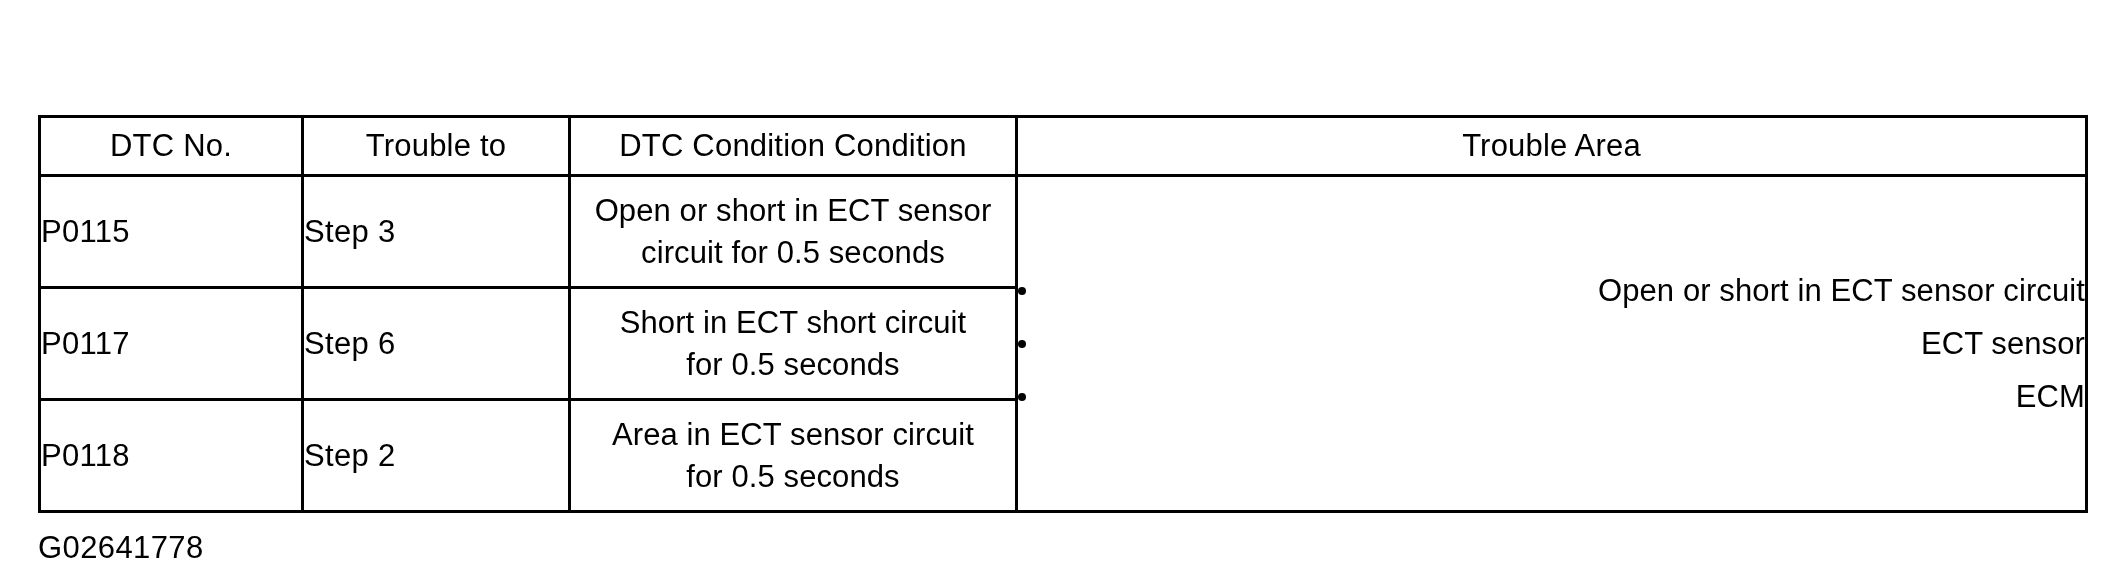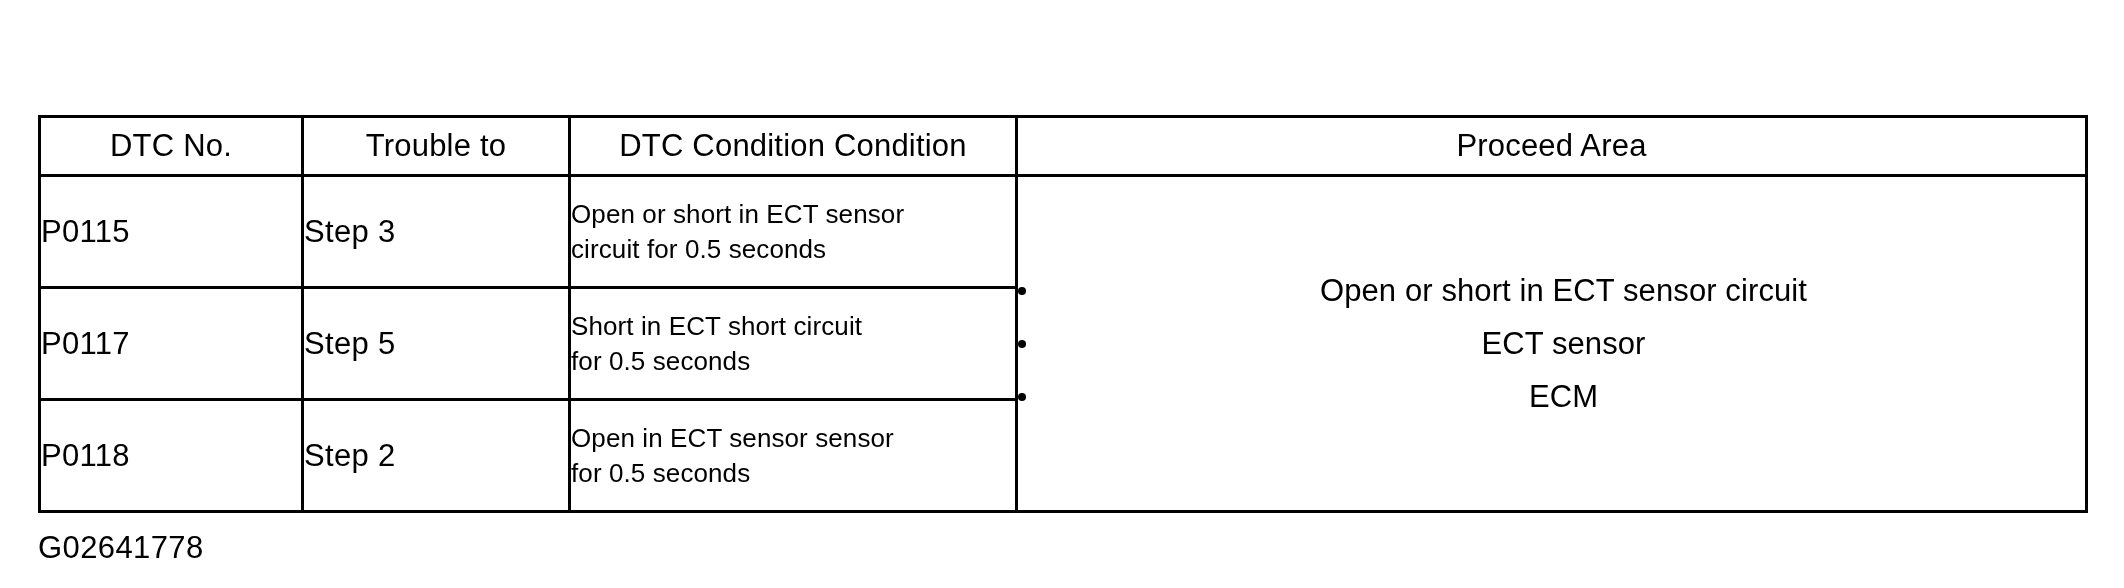--- a/index.html
+++ b/index.html
@@ -70,33 +70,33 @@
   .cell-dtc,
   .cell-proceed {
     text-align: left;
     font-size: 31px;
     line-height: 1.15;
     letter-spacing: 0.3px;
     white-space: nowrap;
   }
 
   .cell-cond {
-    text-align: left;
-    font-size: 26px;
+    text-align: center;
+    font-size: 31px;
     line-height: 1.34;
     padding: 0 10px 0 14px;
     letter-spacing: 0.1px;
   }
   .cond-line { display: block; }
 
   
   .cell-trouble {
     vertical-align: middle;
     padding: 0 18px 0 22px;
-    text-align: center;
+    text-align: right;
   }
   .trouble-list {
     list-style: none;
     margin: 0;
     padding: 0;
   }
   .trouble-item {
     font-size: 31px;
     line-height: 1.0;
     letter-spacing: 0.1px;
@@ -139,21 +139,21 @@
       <col class="c-dtc">
       <col class="c-proceed">
       <col class="c-cond">
       <col class="c-trouble">
     </colgroup>
     <thead>
       <tr class="header-row">
         <th class="hdr-cell">DTC No.</th>
         <th class="hdr-cell">Trouble to</th>
         <th class="hdr-cell">DTC Condition Condition</th>
-        <th class="hdr-cell">Proceed Area</th>
+        <th class="hdr-cell">Trouble Area</th>
       </tr>
     </thead>
     <tbody>
 
       <tr class="body-row">
         <td class="cell-dtc">P0115</td>
         <td class="cell-proceed">Step 3</td>
         <td class="cell-cond">
           <span class="cond-line">Open or short in ECT sensor</span>
           <span class="cond-line">circuit for 0.5 seconds</span>
@@ -171,32 +171,32 @@
             <li class="trouble-item">
               <span class="bullet-dot"></span>
               <span>ECM</span>
             </li>
           </ul>
         </td>
       </tr>
 
       <tr class="body-row">
         <td class="cell-dtc">P0117</td>
-        <td class="cell-proceed">Step 5</td>
+        <td class="cell-proceed">Step 6</td>
         <td class="cell-cond">
           <span class="cond-line">Short in ECT short circuit</span>
           <span class="cond-line">for 0.5 seconds</span>
         </td>
       </tr>
 
       <tr class="body-row">
         <td class="cell-dtc">P0118</td>
         <td class="cell-proceed">Step 2</td>
         <td class="cell-cond">
-          <span class="cond-line">Open in ECT sensor sensor</span>
+          <span class="cond-line">Area in ECT sensor circuit</span>
           <span class="cond-line">for 0.5 seconds</span>
         </td>
       </tr>
 
     </tbody>
   </table>
 
   <div class="figure-code">G02641778</div>
 
 </div>

